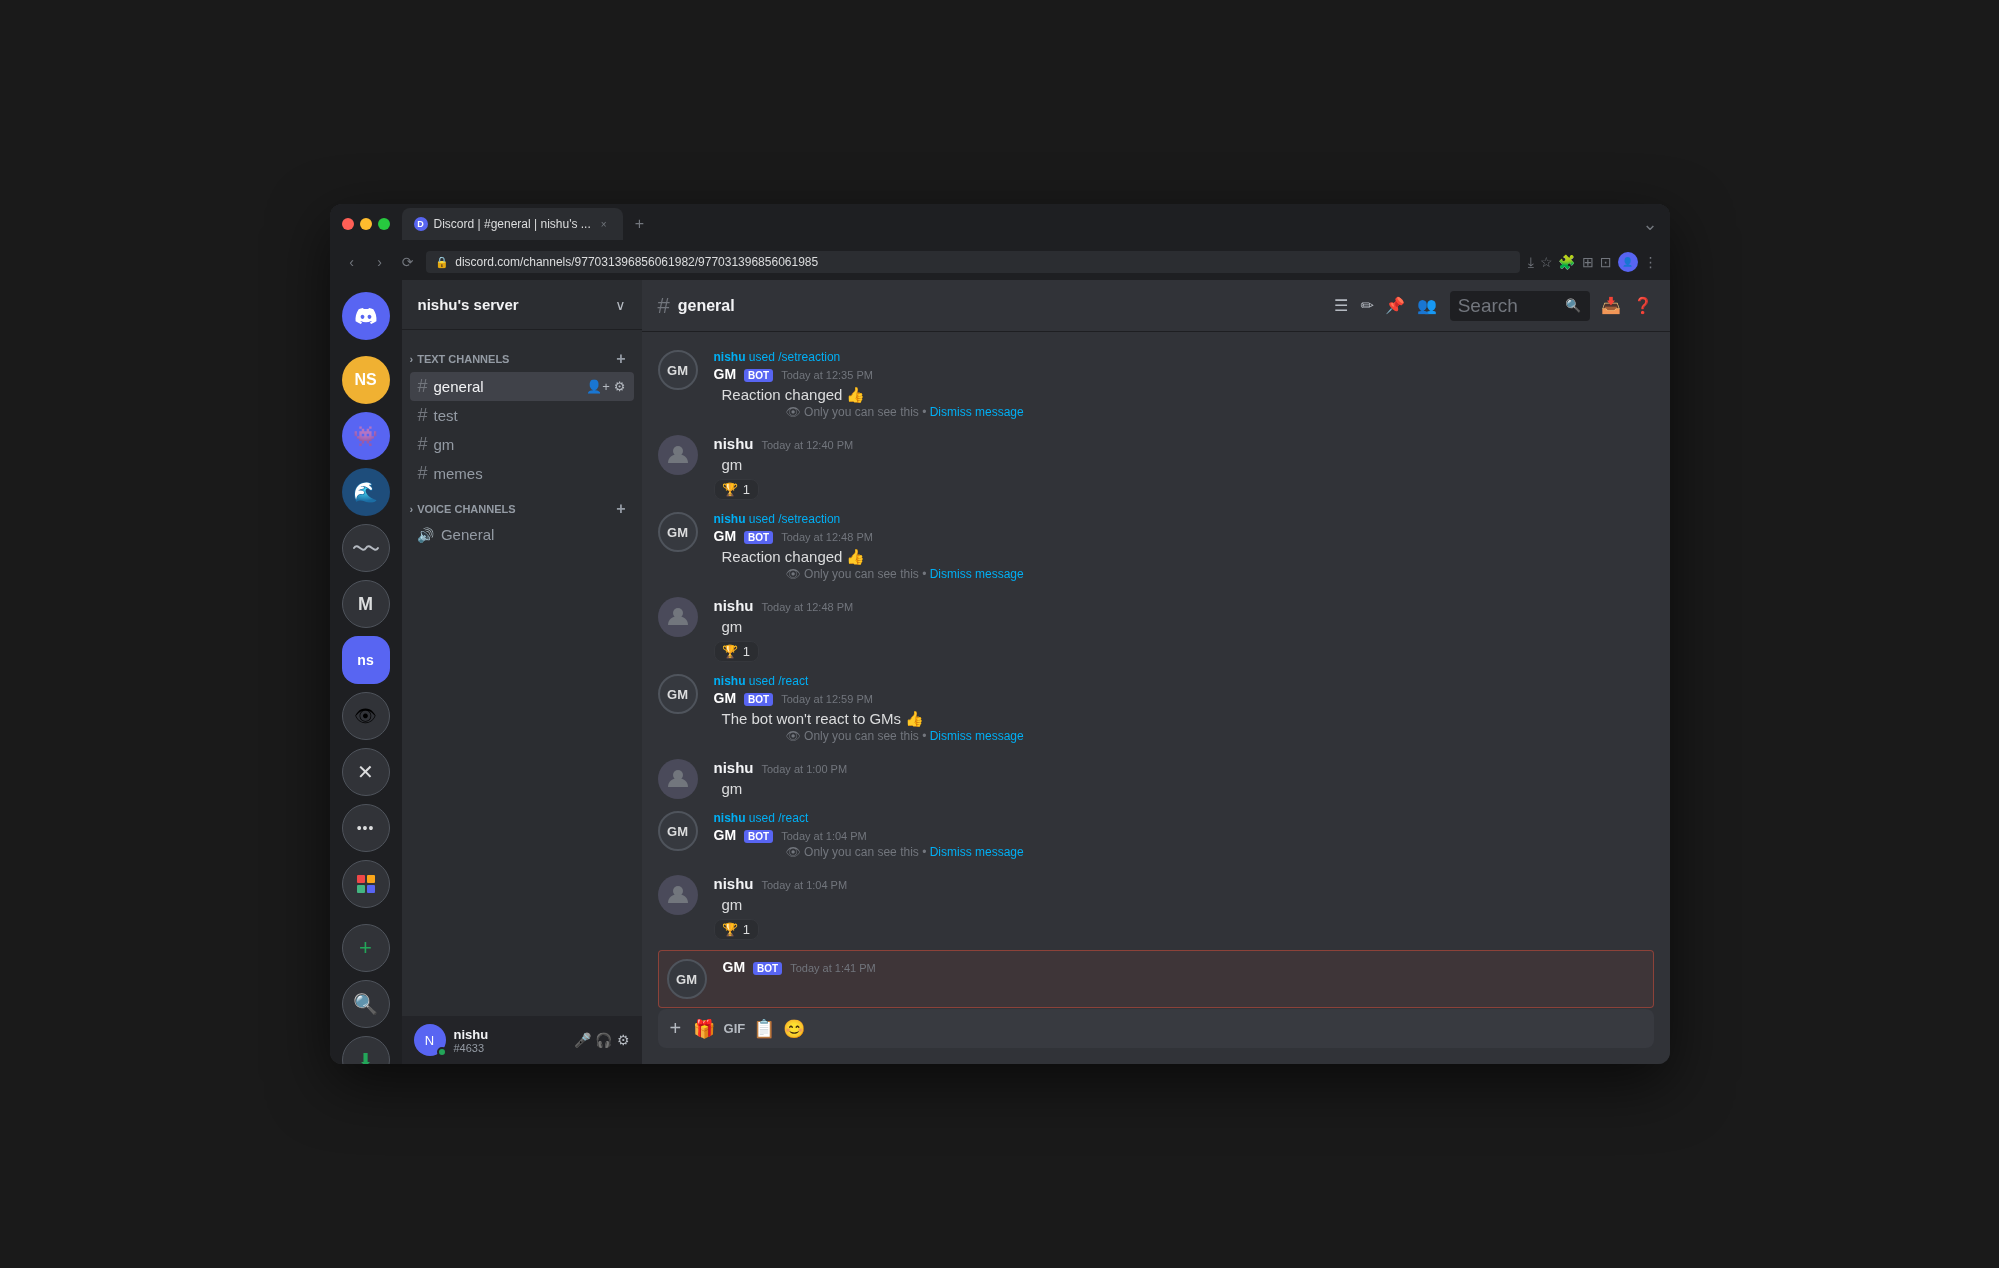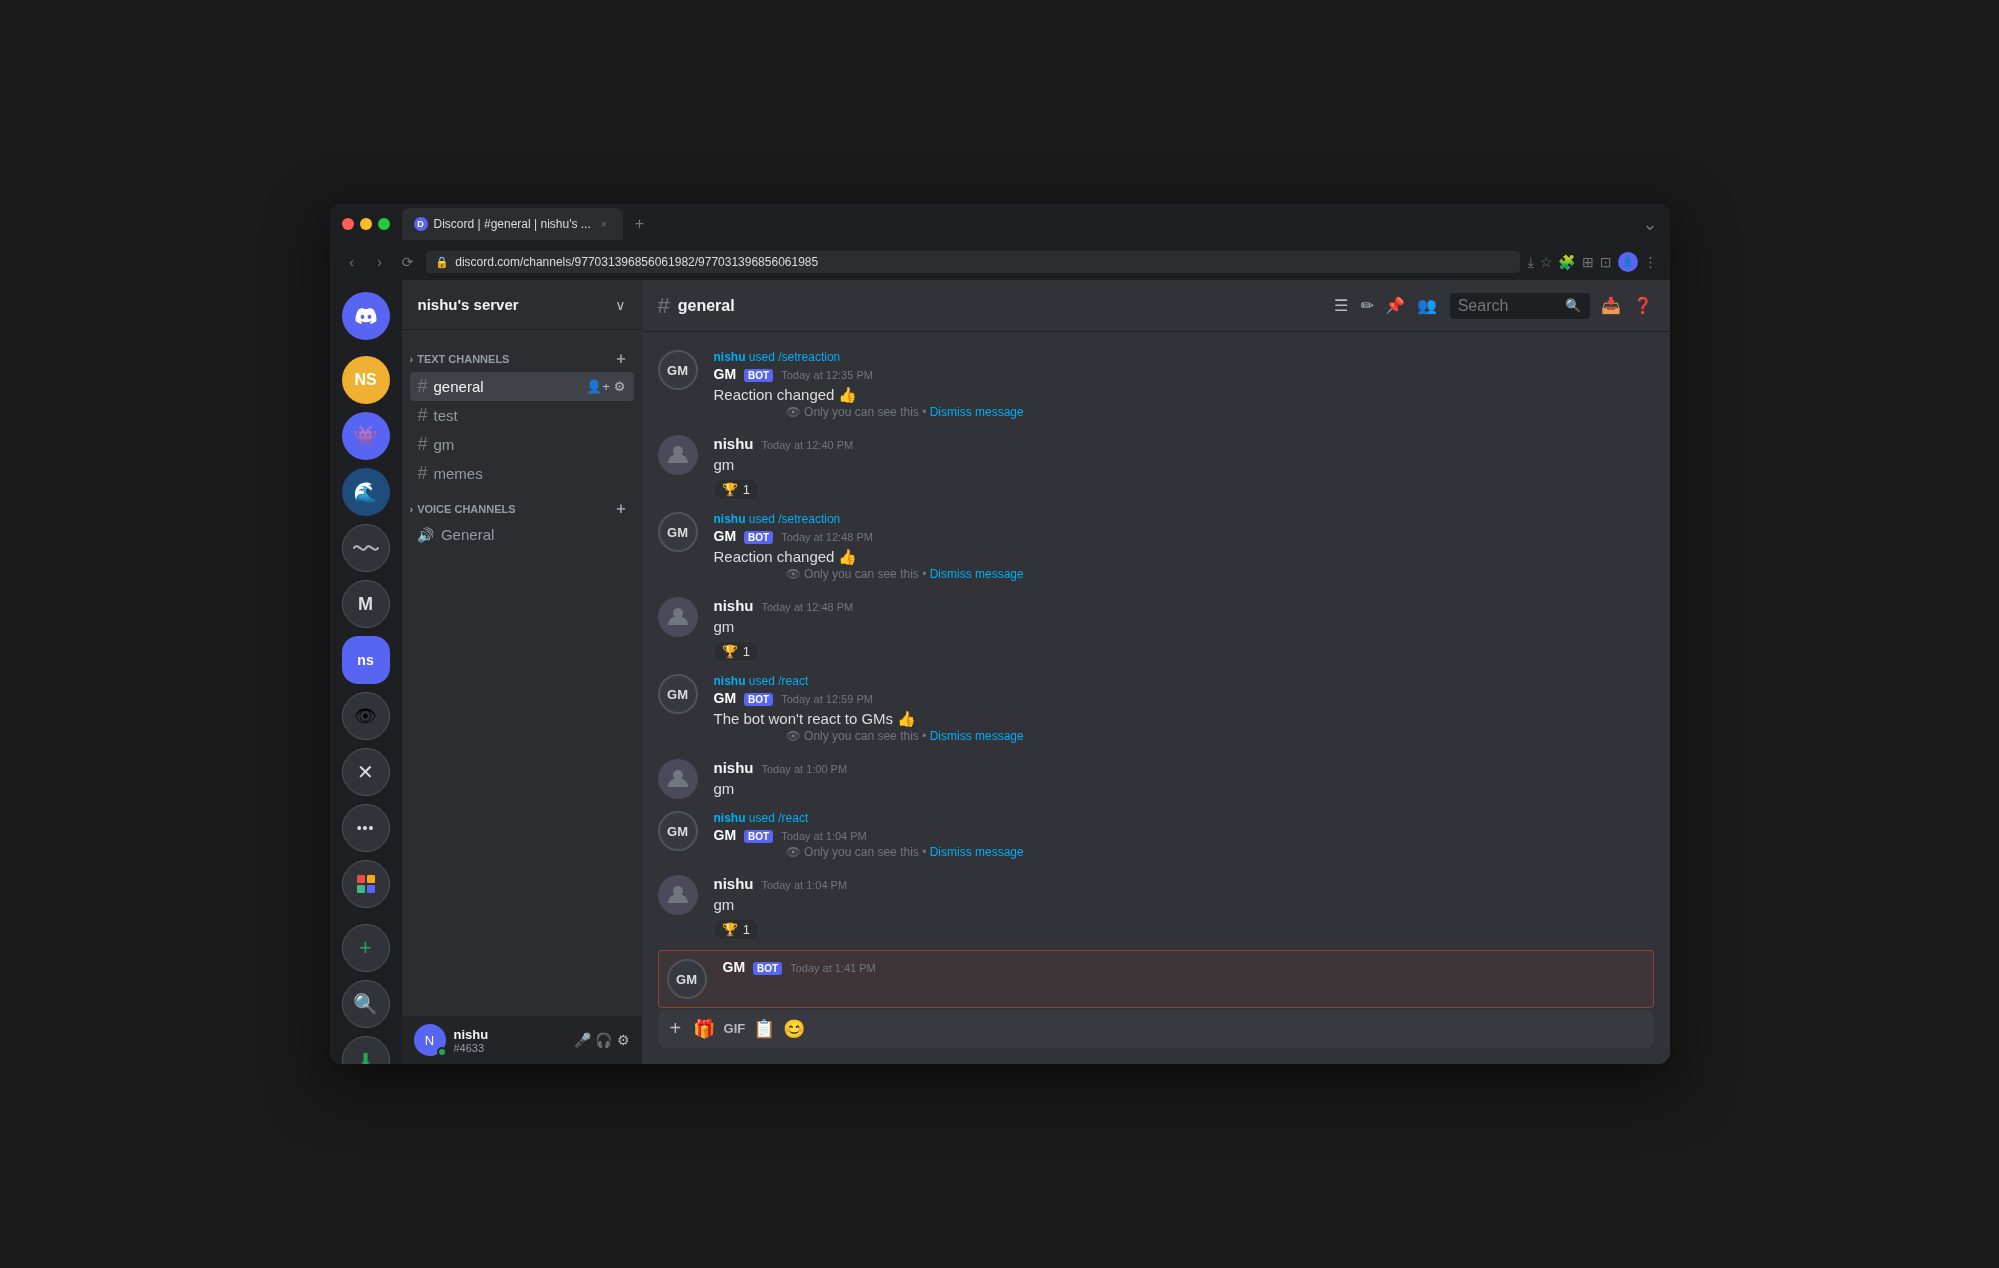--- a/index.html
+++ b/index.html
@@ -340,21 +340,21 @@
     .search-bar {
       background: #1e1f22;
       border-radius: 4px;
       padding: 4px 8px;
       display: flex;
       align-items: center;
       gap: 6px;
       width: 140px;
       cursor: pointer;
     }
-    .search-text { color: #72767d; font-size: 16px; flex: 1; }
+    .search-text { color: #72767d; font-size: 19px; flex: 1; }
     .search-icon { color: #72767d; font-size: 13px; }
 
     
     .chat-messages {
       flex: 1;
       overflow-y: auto;
       padding: 16px 0;
     }
 
     .message-group {
@@ -375,21 +375,21 @@
       justify-content: center;
       font-size: 16px;
       font-weight: 700;
       color: white;
     }
 
     .message-content { flex: 1; min-width: 0; }
     .message-header { display: flex; align-items: baseline; gap: 8px; margin-bottom: 2px; }
     .message-author { font-weight: 600; font-size: 15px; color: #f2f3f5; cursor: pointer; }
     .message-time { font-size: 11px; color: #72767d; }
-    .message-text { color: #dcddde; font-size: 15px; line-height: 1.4; }
+    .message-text { color: #dcddde; font-size: 15px; line-height: 1.4; margin-left: 8px; }
 
     .bot-badge {
       background: #5865f2;
       color: white;
       font-size: 10px;
       font-weight: 700;
       padding: 1px 4px;
       border-radius: 3px;
       text-transform: uppercase;
     }

